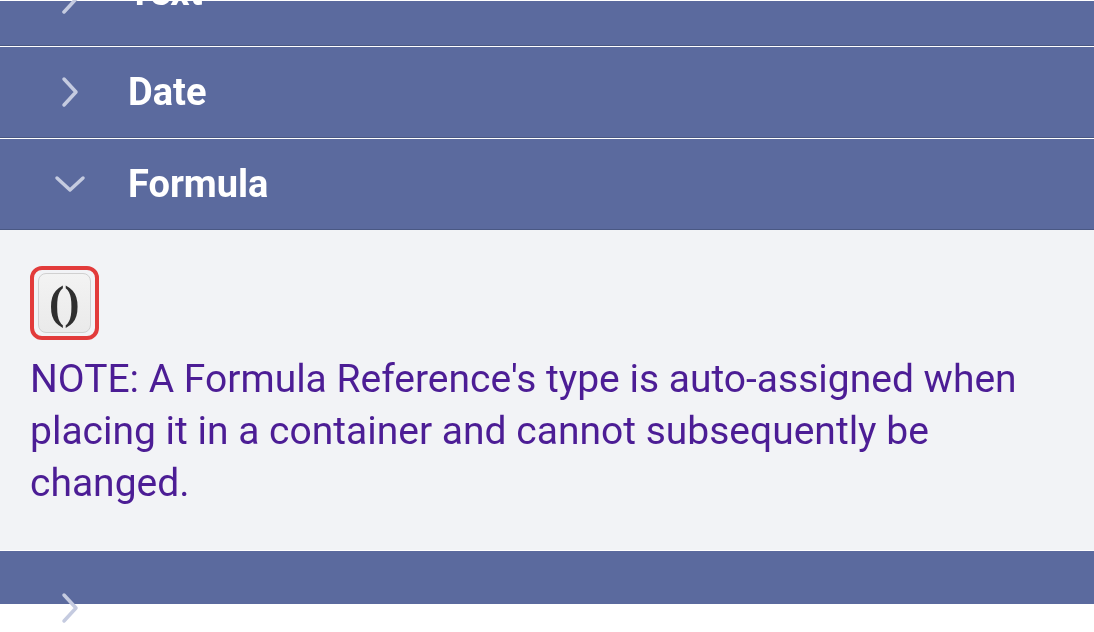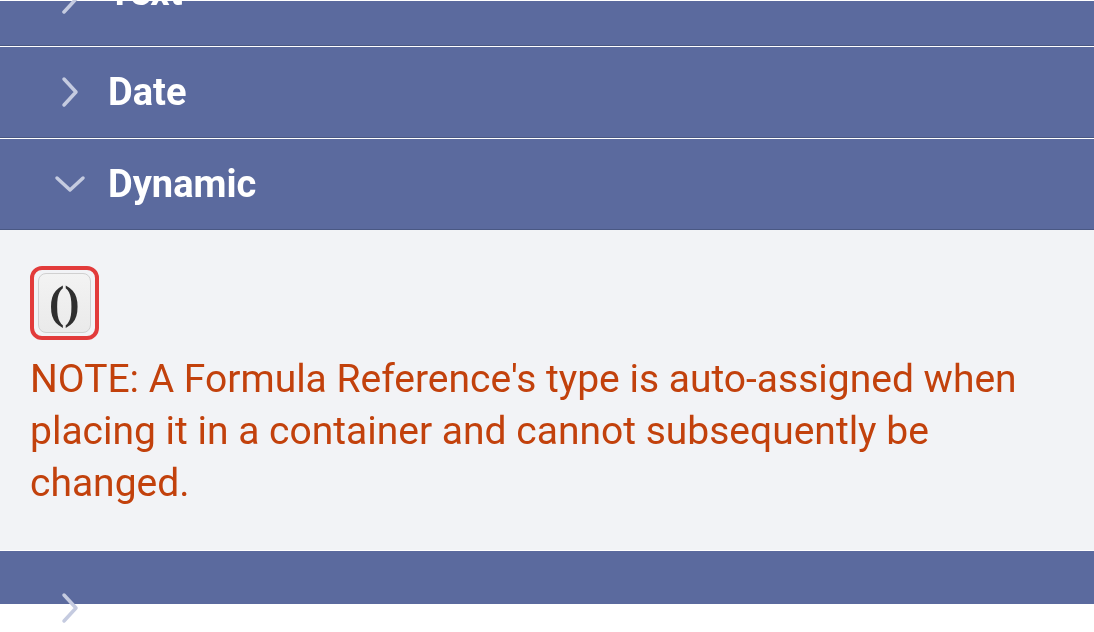--- a/index.html
+++ b/index.html
@@ -16,20 +16,21 @@
   .accordion-header {
     background: #5b6a9e;
     color: #ffffff;
     height: 92px;
     display: flex;
     align-items: center;
     padding: 0 30px 0 50px;
     border-top: 1px solid #fff;
     border-bottom: 1px solid #4a5883;
     cursor: pointer;
+    gap: 20px;
   }
   .accordion-header.first {
     height: 46px;
     align-items: flex-start;
     padding-top: 0;
   }
   .accordion-header .chevron {
     width: 40px;
     height: 40px;
     display: flex;
@@ -89,21 +90,21 @@
   }
   .highlight-box {
     border: 4px solid #e23b3b;
     border-radius: 12px;
     padding: 3px 4px 3px 4px;
     display: inline-block;
   }
   .note {
     font-size: 39px;
     line-height: 1.33;
-    color: #c2410c;
+    color: #4c1d95;
     margin-top: 14px;
   }
   .accordion-header.last {
     height: 54px;
     border-bottom: none;
   }
   .accordion-header.last .label {
     line-height: 1;
     margin-top: 92px;
   }
@@ -133,21 +134,21 @@
     </span>
     <span class="label">Date</span>
   </div>
 
   <div class="accordion-header">
     <span class="chevron">
       <svg width="34" height="22" viewBox="0 0 34 22">
           <polyline points="4,5 17,17 30,5"></polyline>
         </svg>
     </span>
-    <span class="label">Dynamic</span>
+    <span class="label">Formula</span>
   </div>
 
   <div class="accordion-body">
     <div class="pill-row">
       <span class="highlight-box">
         <span class="pill">
           <span class="paren">(</span>
           <span class="paren">)</span>
         </span>
       </span>

